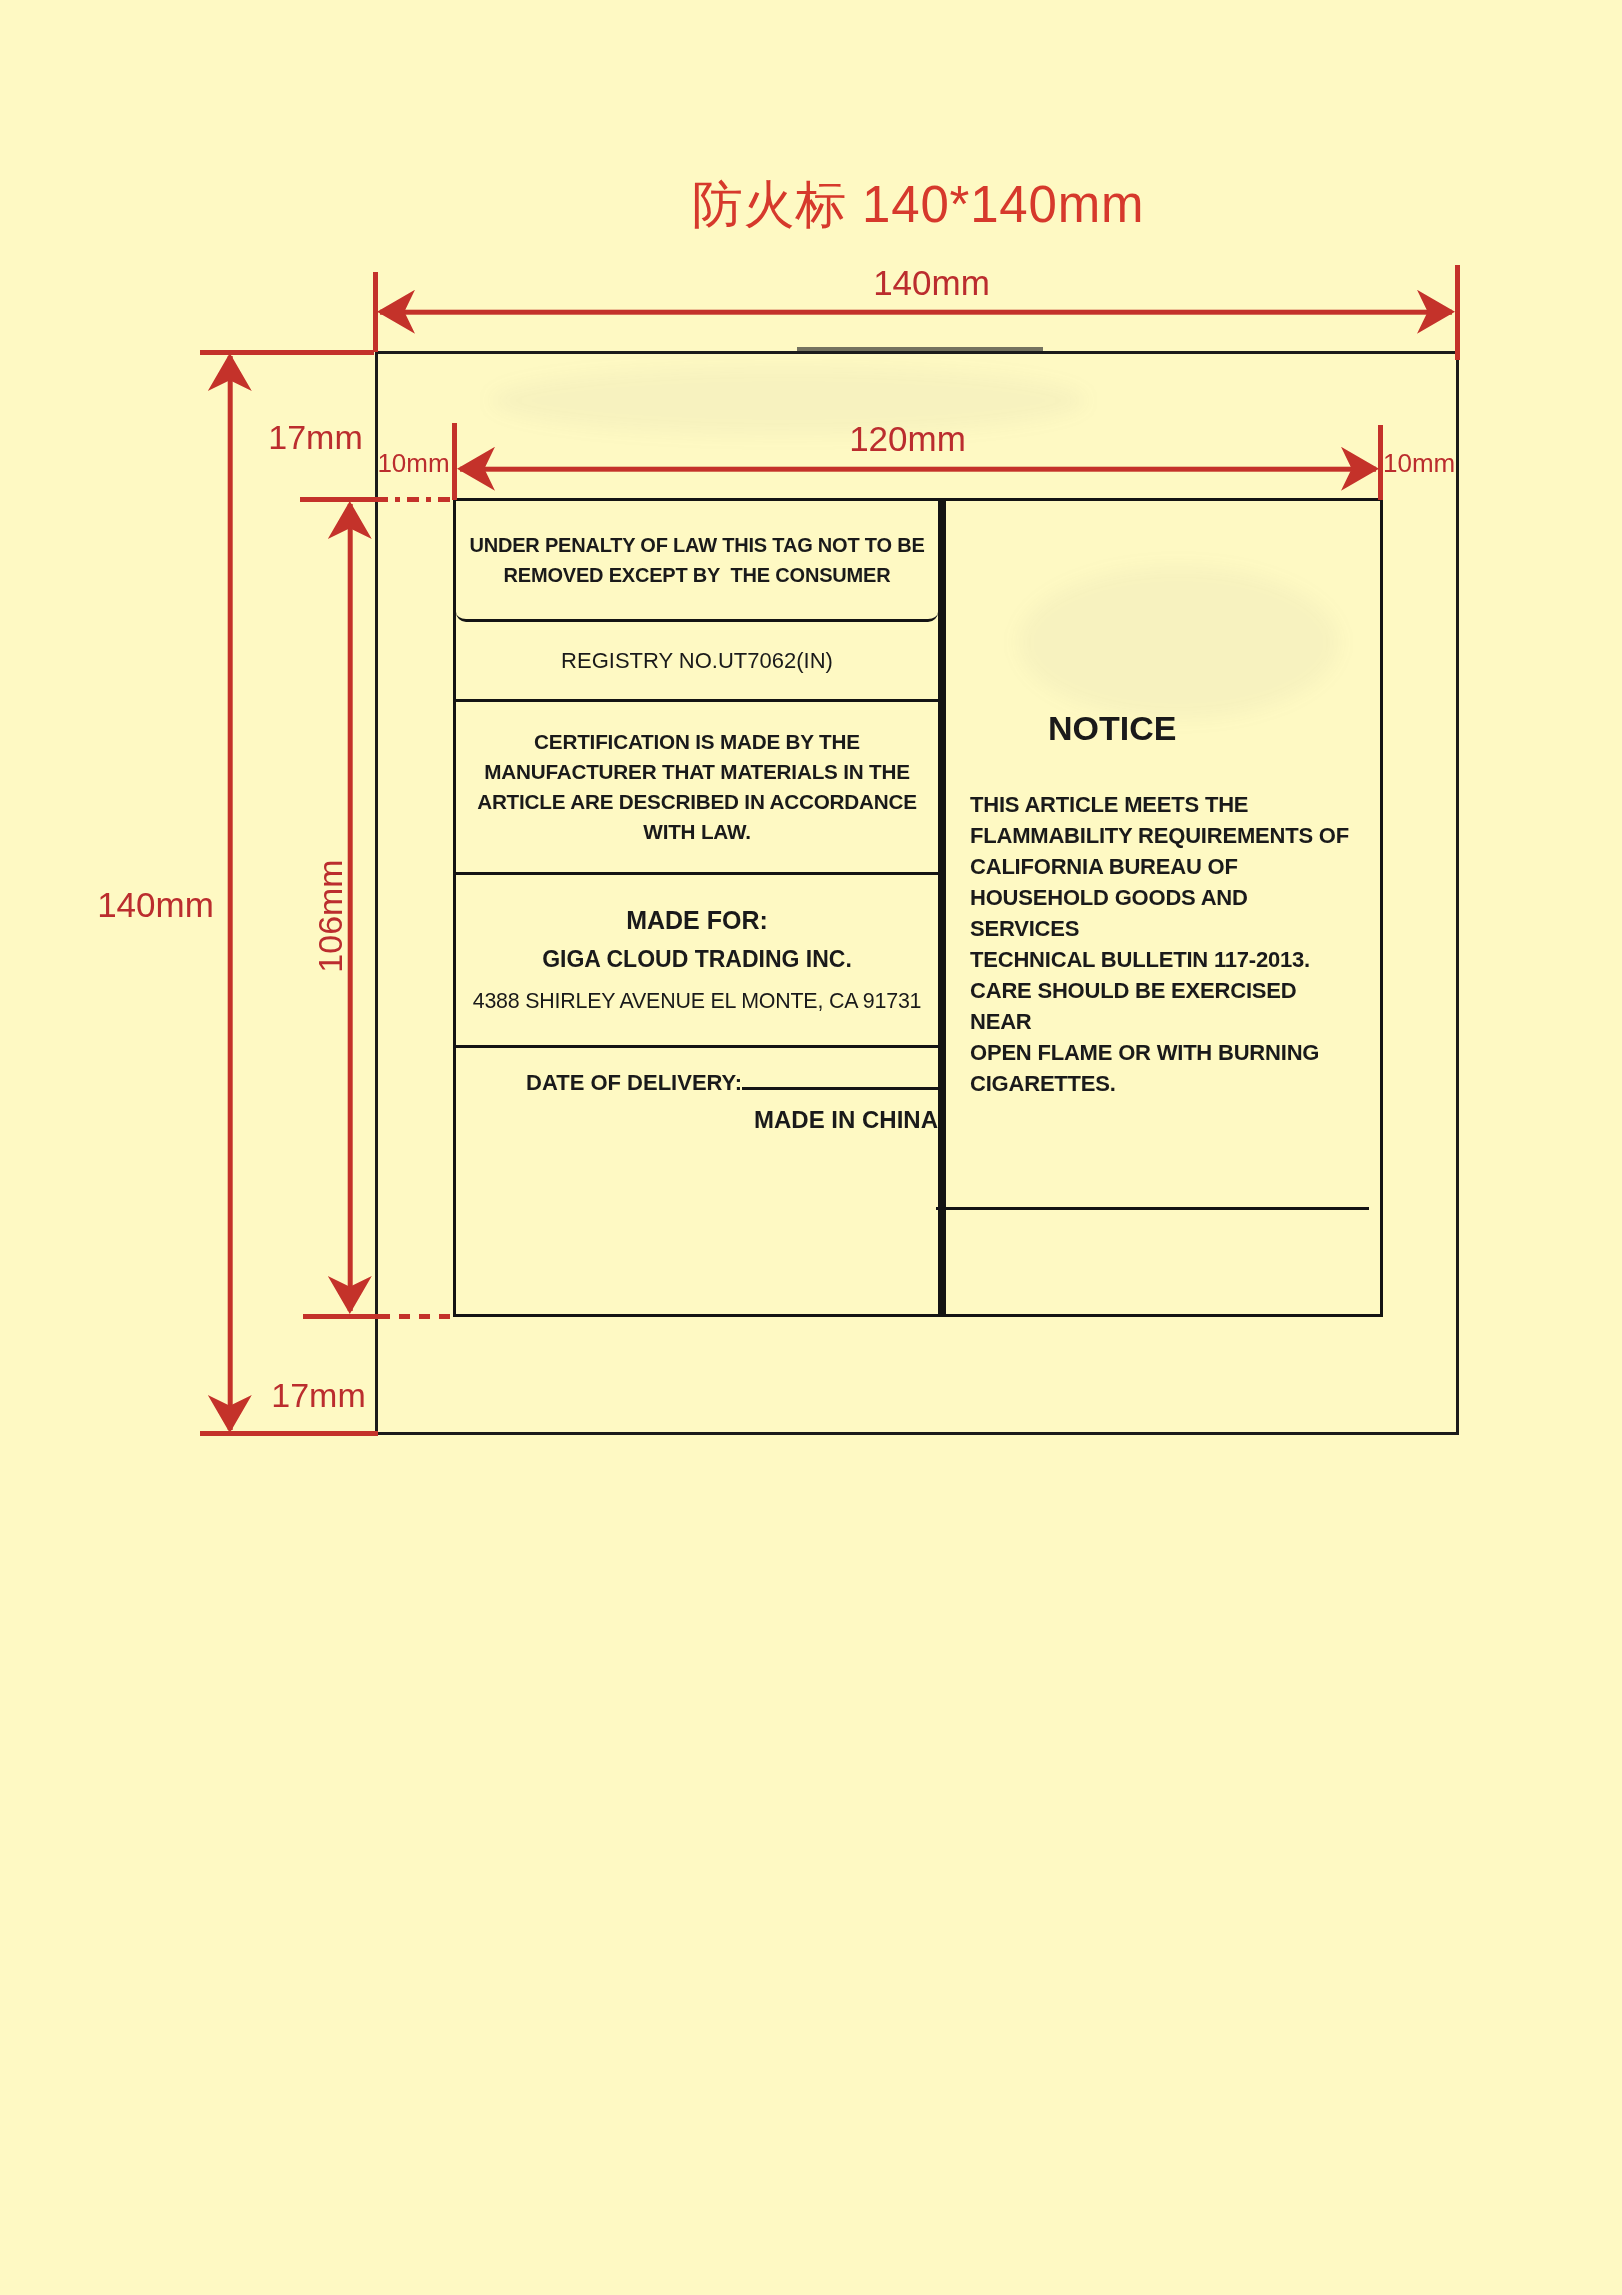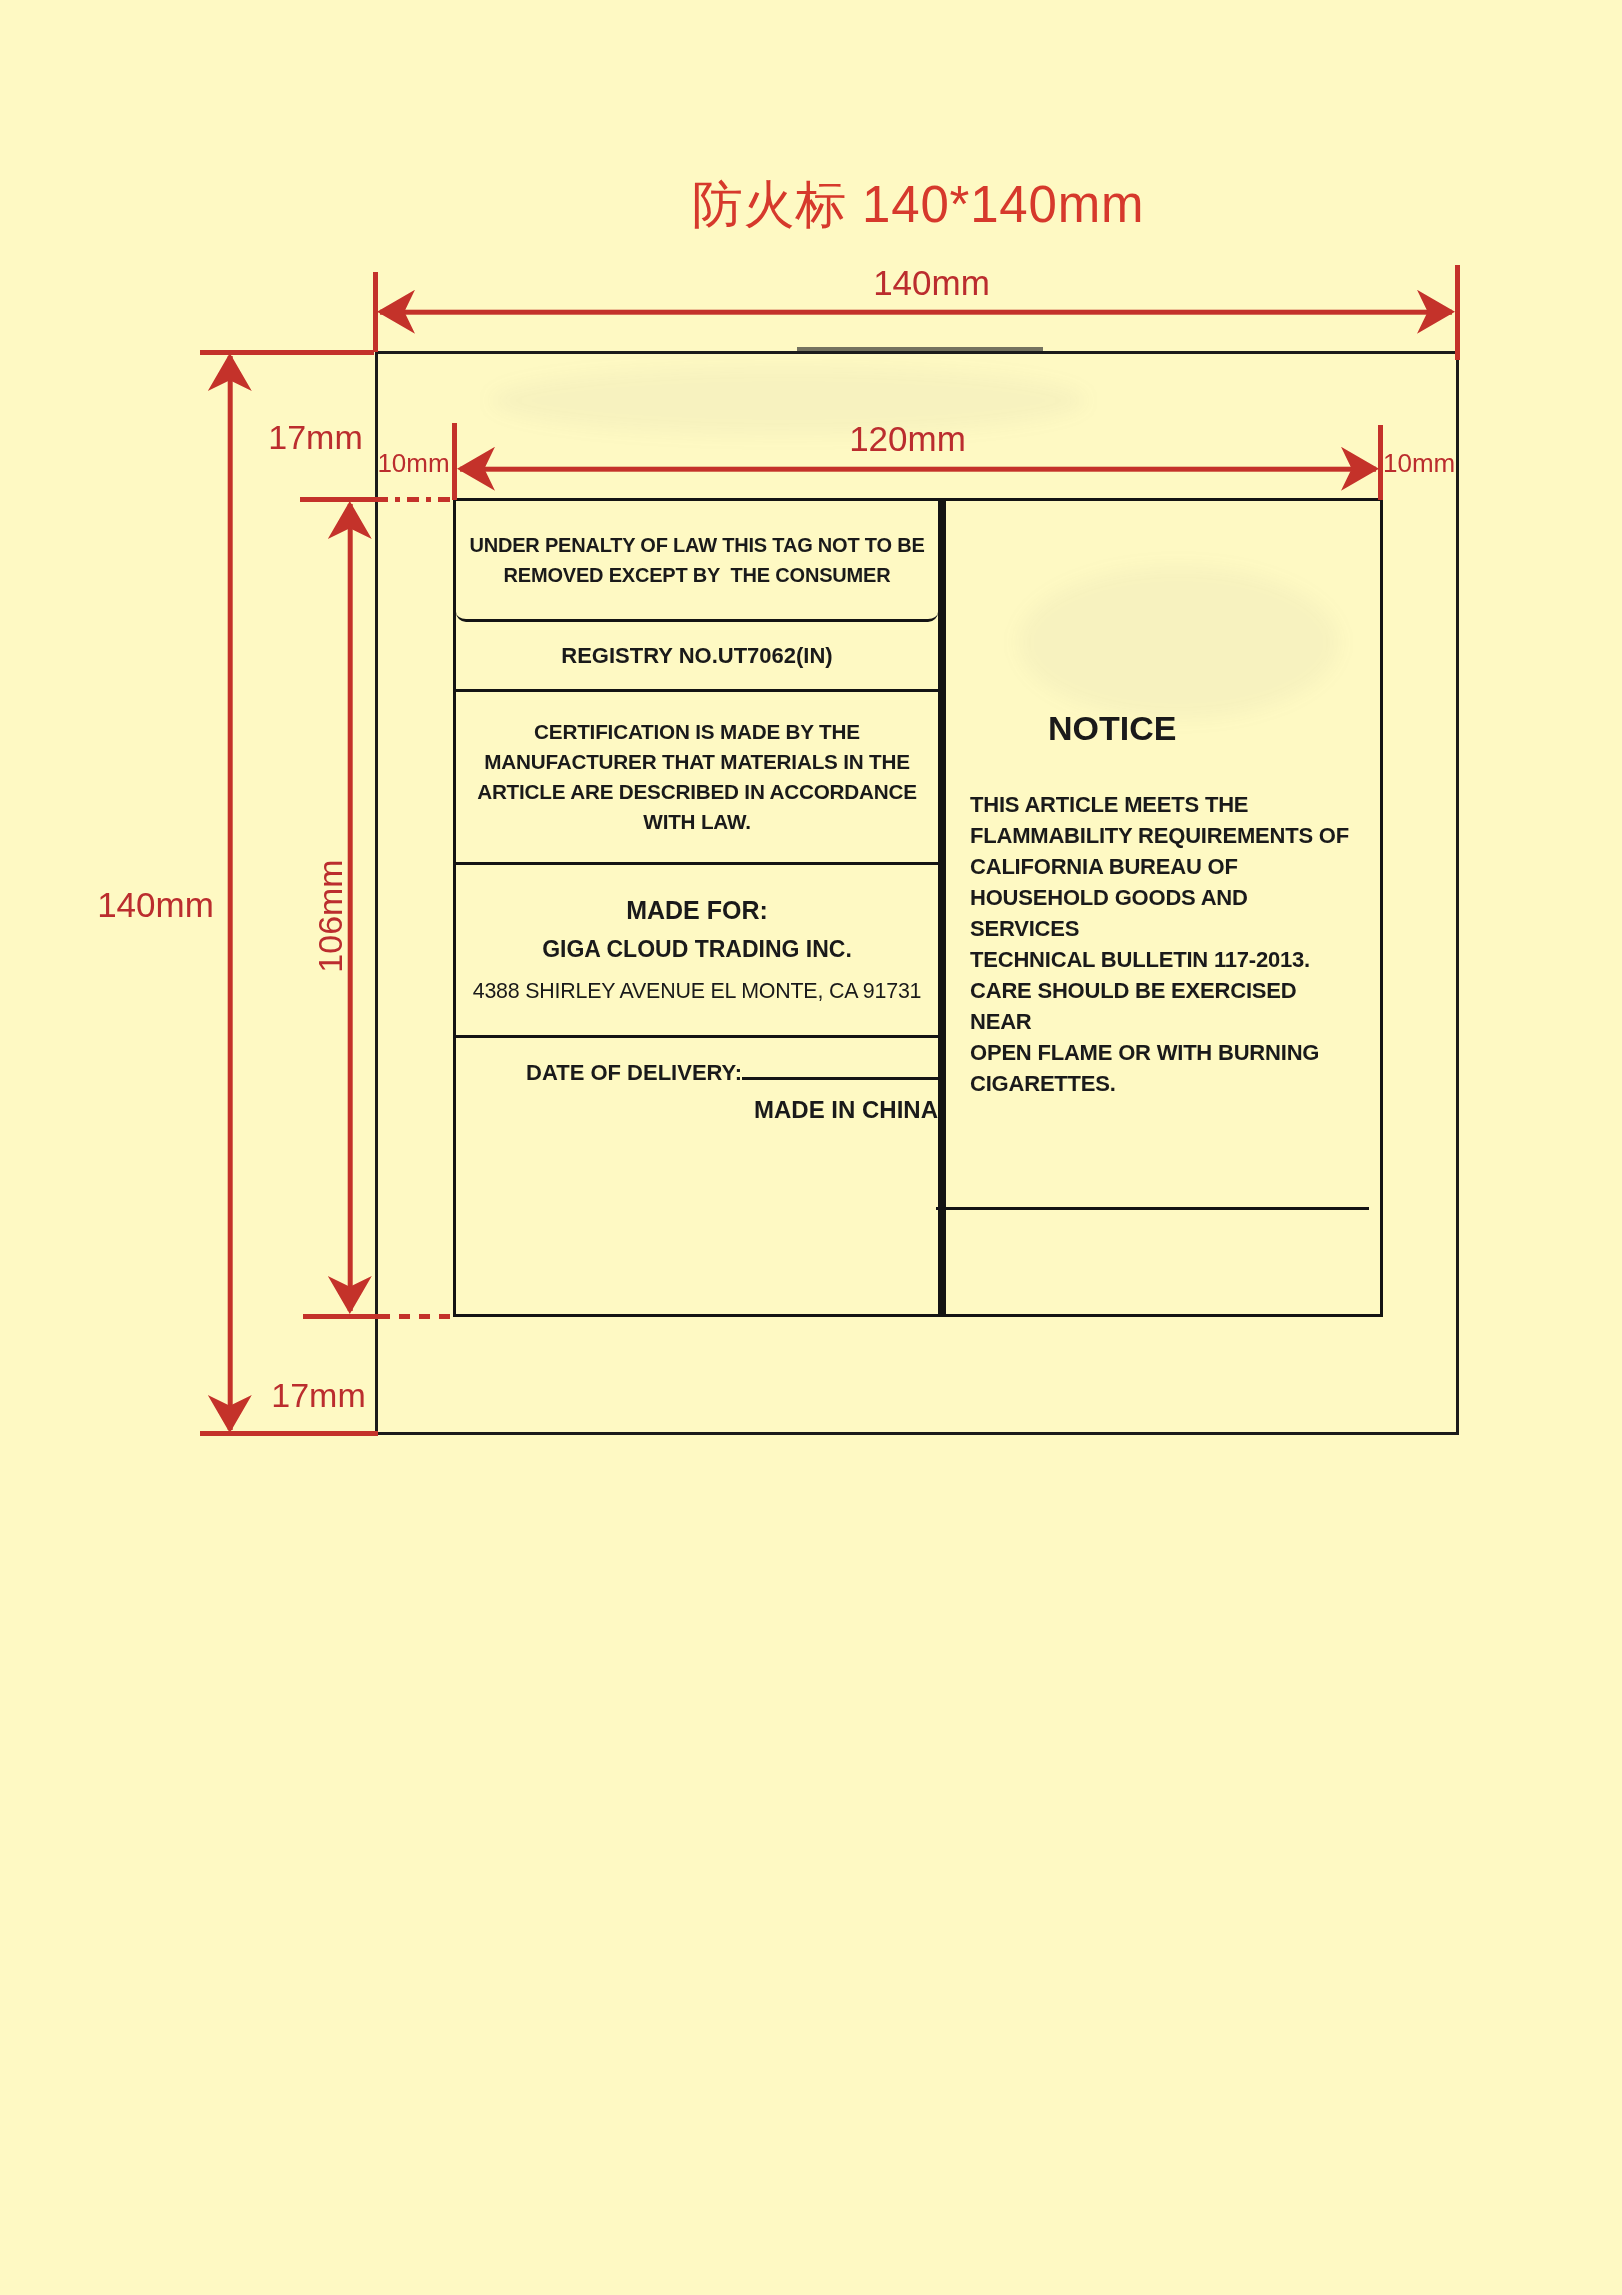--- a/index.html
+++ b/index.html
@@ -28,21 +28,21 @@
   .col-div{position:absolute;left:482px;top:0;width:8.4px;height:813px;background:#141414;}
   .col-right{position:absolute;left:480px;top:0;width:433px;height:813px;}
   .cell{box-sizing:border-box;border-bottom:3.1px solid #141414;display:flex;flex-direction:column;justify-content:center;align-items:center;text-align:center;}
   .cell.last{border-bottom:none;align-items:flex-end;}
   .pre{white-space:pre-wrap;}
   
   .c1{height:121px;font-size:20px;line-height:30px;font-weight:bold;letter-spacing:-0.2px;border-radius:10px;}
   .c2{height:172px;}
   .c2 .hd{font-size:21.4px;line-height:31px;font-weight:bold;}
   .c2 .bd{font-size:22px;line-height:31px;}
-  .c3{height:70px;font-size:22px;font-weight:bold;}
+  .c3{height:80px;font-size:22px;font-weight:normal;}
   .c4{height:173px;font-size:20.7px;line-height:30px;font-weight:bold;letter-spacing:-0.2px;}
   .c5{height:173px;}
   .c5 .h1{font-size:25px;font-weight:bold;margin-bottom:10.7px;}
   .c5 .h2{font-size:23px;font-weight:bold;margin-bottom:16px;}
   .c5 .ad{font-size:21.4px;letter-spacing:-0.2px;}
   .c6{height:105px;align-items:stretch;text-align:left;justify-content:center;}
   .date-row{padding-left:31px;font-size:22px;font-weight:bold;}
   .blank{display:inline-block;width:196px;height:20px;border-bottom:3.1px solid #151515;}
   .made-in{margin-top:10.7px;text-align:center;font-size:24px;font-weight:bold;}
   

